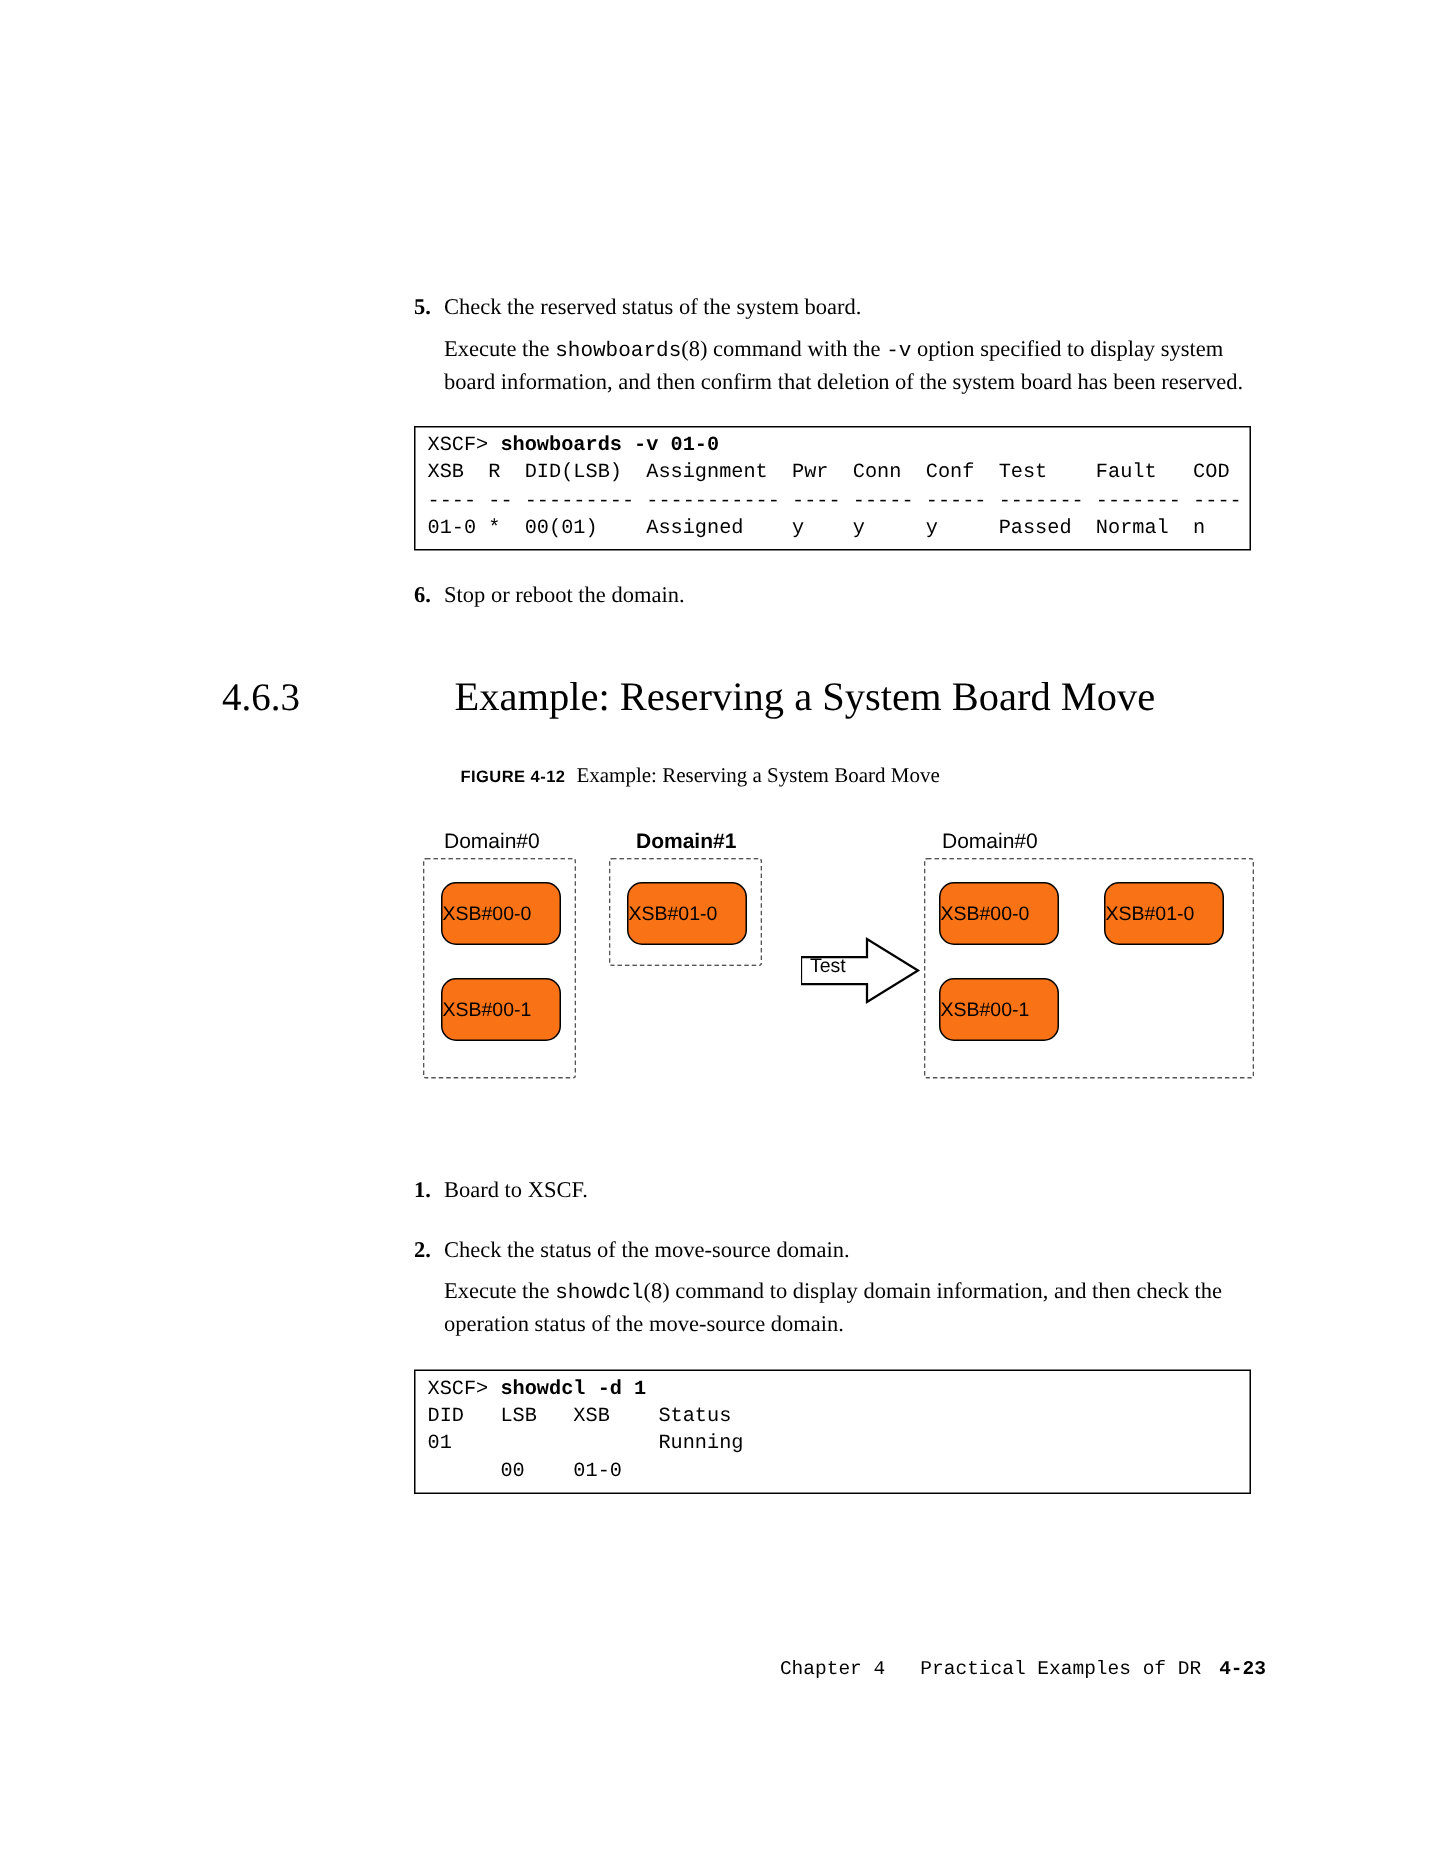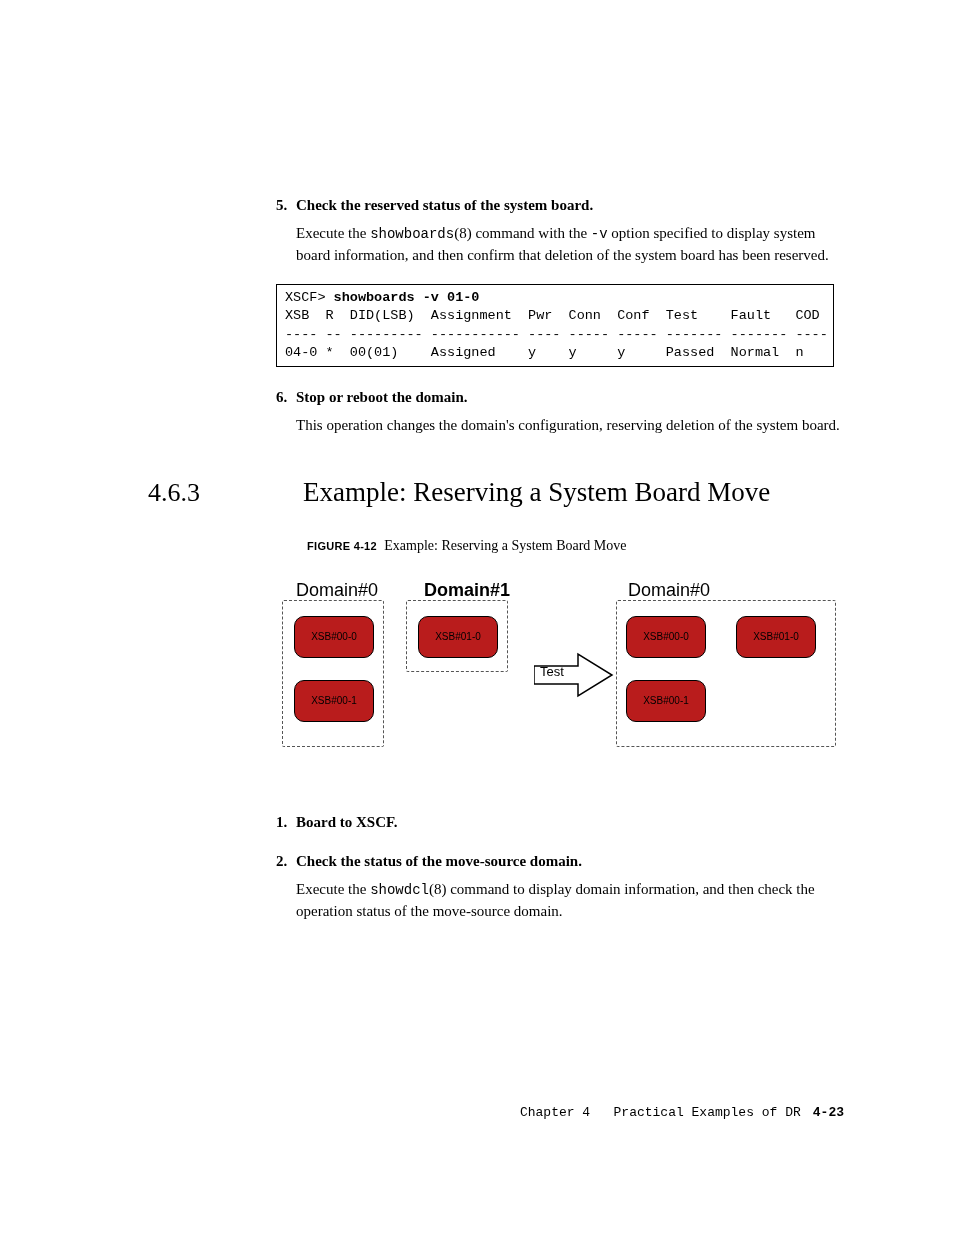--- a/index.html
+++ b/index.html
@@ -24,21 +24,21 @@
     line-height: 1.45;
   }
   .step .num {
     width: 20px;
     flex: none;
     font-family: Georgia, "Times New Roman", serif;
     font-weight: bold;
   }
   .step .label {
     font-family: Georgia, "Times New Roman", serif;
-    font-weight: bold;
+    font-weight: normal;
   }
   .step-body {
     margin-left: 178px;
     margin-right: 4px;
     font-family: Georgia, "Times New Roman", serif;
     line-height: 1.45;
     margin-bottom: 18px;
   }
   .mono {
     font-family: "Courier New", Courier, monospace;
@@ -89,33 +89,32 @@
     font-family: Arial, Helvetica, sans-serif;
     font-size: 13px;
   }
   .dashed-group {
     position: absolute;
     border: 1px dashed #555;
     border-radius: 2px;
   }
   .domain-label {
     position: absolute;
-    font-size: 18px;
+    font-size: 14px;
   }
   .xsb-box {
     position: absolute;
     border: 1.5px solid #000;
     border-radius: 10px;
     width: 78px;
     height: 40px;
     display: flex;
     align-items: center;
-    justify-content: center;
-    background: #b91c1c;
-    font-size: 10px;
+    background: #f97316;
+    font-size: 13px;
   }
   .arrow {
     position: absolute;
     left: 258px;
     top: 80px;
     width: 80px;
     height: 46px;
   }
   .arrow svg { width: 100%; height: 100%; }
   .arrow-label {
@@ -142,28 +141,25 @@
     <span class="num">5.</span>
     <span class="label">Check the reserved status of the system board.</span>
   </div>
   <div class="step-body">
     <span>Execute the </span><span class="mono">showboards</span><span>(8) command with the </span><span class="mono">-v</span><span> option specified to display system board information, and then confirm that deletion of the system board has been reserved.</span>
   </div>
 
   <div class="codebox"><span>XSCF&gt; </span><span class="bold">showboards -v 01-0</span>
 <span>XSB  R  DID(LSB)  Assignment  Pwr  Conn  Conf  Test    Fault   COD</span>
 <span>---- -- --------- ----------- ---- ----- ----- ------- ------- ----</span>
-<span>04-0 *  00(01)    Assigned    y    y     y     Passed  Normal  n</span></div>
+<span>01-0 *  00(01)    Assigned    y    y     y     Passed  Normal  n</span></div>
 
   <div class="step">
     <span class="num">6.</span>
     <span class="label">Stop or reboot the domain.</span>
-  </div>
-  <div class="step-body">
-    <span>This operation changes the domain's configuration, reserving deletion of the system board.</span>
   </div>
 
   <div class="section-heading">
     <span class="secnum">4.6.3</span>
     <span class="sectitle">Example: Reserving a System Board Move</span>
   </div>
 
   <div class="fig-caption">
     <span class="strong">FIGURE 4-12</span>
     <span class="text">Example: Reserving a System Board Move</span>
@@ -213,18 +209,22 @@
   <div style="height:12px;"></div>
 
   <div class="step">
     <span class="num">2.</span>
     <span class="label">Check the status of the move-source domain.</span>
   </div>
   <div class="step-body">
     <span>Execute the </span><span class="mono">showdcl</span><span>(8) command to display domain information, and then check the operation status of the move-source domain.</span>
   </div>
 
+  <div class="codebox"><span>XSCF&gt; </span><span class="bold">showdcl -d 1</span>
+<span>DID   LSB   XSB    Status</span>
+<span>01                 Running</span>
+<span>      00    01-0</span></div>
 
   <div class="footer">
     <span>Chapter 4</span>&nbsp;&nbsp;&nbsp;<span>Practical Examples of DR</span><span class="strong">4-23</span>
   </div>
 
 </div>
 
 </body></html>

